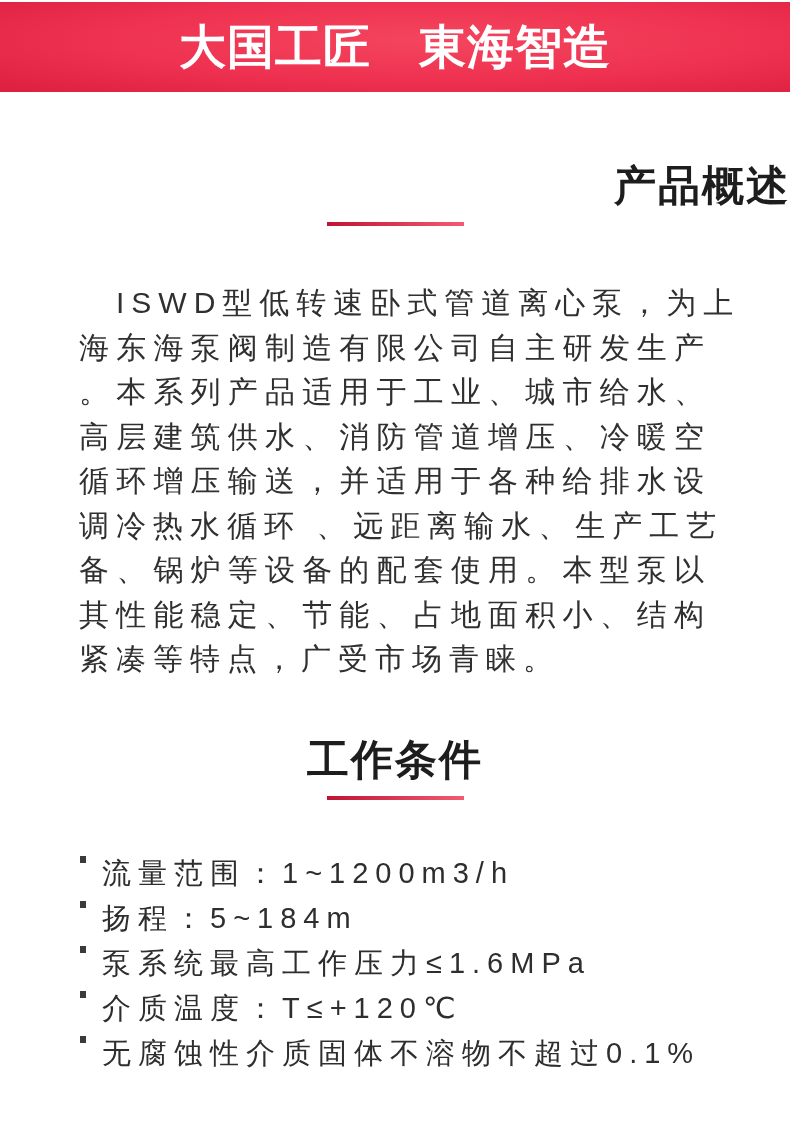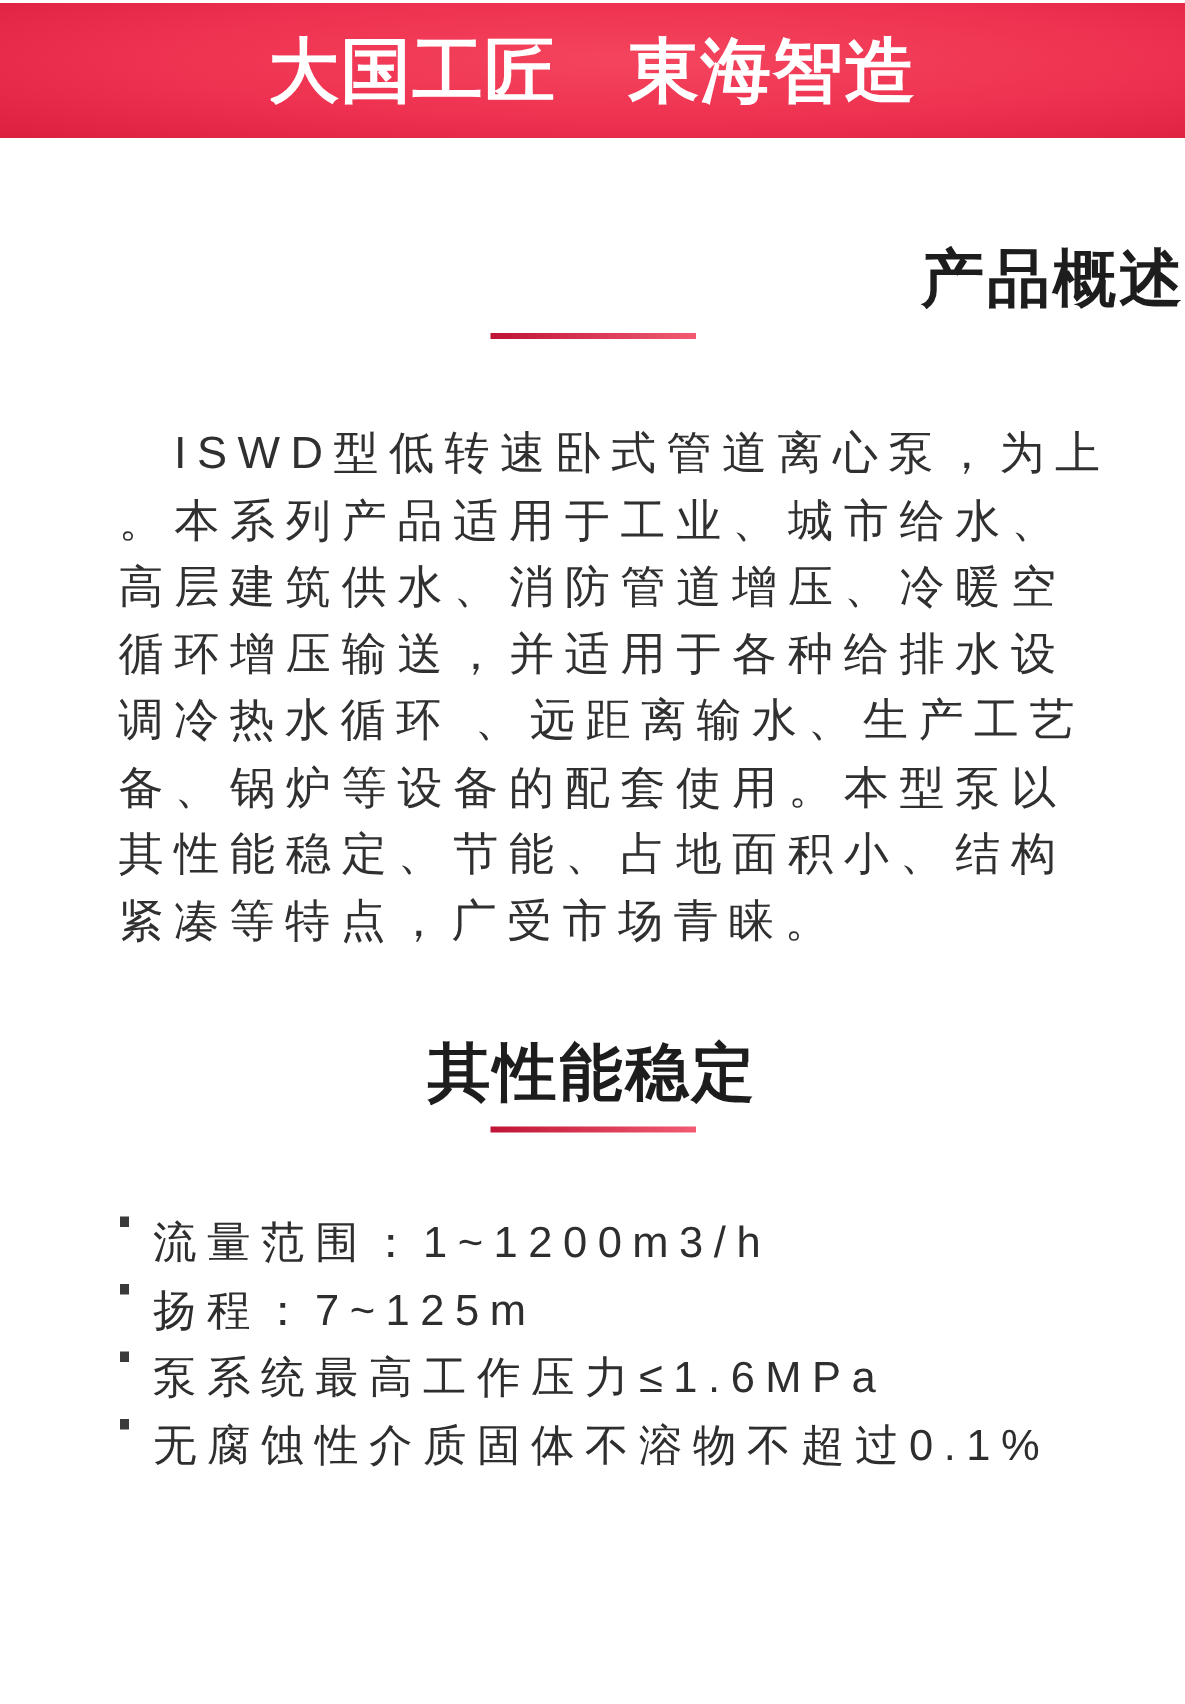--- a/index.html
+++ b/index.html
@@ -98,46 +98,51 @@
     <div class="banner-title">大国工匠　東海智造</div>
   </div>
 
   <div class="section-head head-overview">
     <span class="section-title">产品概述</span>
     <div class="heading-underline"></div>
   </div>
 
   <div class="overview-paragraph">
       <div class="para-line first">ISWD型低转速卧式管道离心泵，为上</div>
+      <div class="para-line">海东海泵阀制造有限公司自主研发生产</div>
       <div class="para-line">。本系列产品适用于工业、城市给水、</div>
       <div class="para-line">高层建筑供水、消防管道增压、冷暖空</div>
       <div class="para-line">循环增压输送，并适用于各种给排水设</div>
       <div class="para-line">调冷热水循环 、远距离输水、生产工艺</div>
       <div class="para-line">备、锅炉等设备的配套使用。本型泵以</div>
       <div class="para-line">其性能稳定、节能、占地面积小、结构</div>
       <div class="para-line last">紧凑等特点，广受市场青睐。</div>
     </div>
 
   <div class="section-head head-conditions">
-    <span class="section-title">其性能稳定</span>
+    <span class="section-title">工作条件</span>
     <div class="heading-underline"></div>
   </div>
 
   <div class="conditions-list">
       <div class="cond-item">
         <span class="cond-dot"></span>
         <span class="cond-text">流量范围：1~1200m3/h</span>
       </div>
       <div class="cond-item">
         <span class="cond-dot"></span>
-        <span class="cond-text">扬程：7~125m</span>
+        <span class="cond-text">扬程：5~184m</span>
       </div>
       <div class="cond-item">
         <span class="cond-dot"></span>
         <span class="cond-text">泵系统最高工作压力≤1.6MPa</span>
+      </div>
+      <div class="cond-item">
+        <span class="cond-dot"></span>
+        <span class="cond-text">介质温度：T≤+120℃</span>
       </div>
       <div class="cond-item">
         <span class="cond-dot"></span>
         <span class="cond-text">无腐蚀性介质固体不溶物不超过0.1%</span>
       </div>
     </div>
 
 </div>
 
 </body></html>

